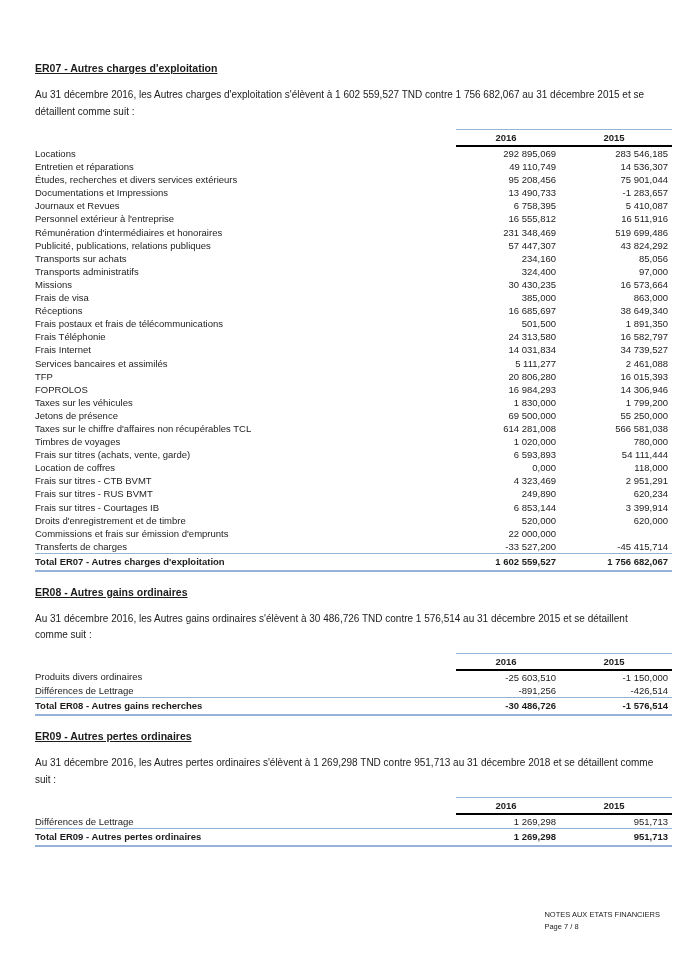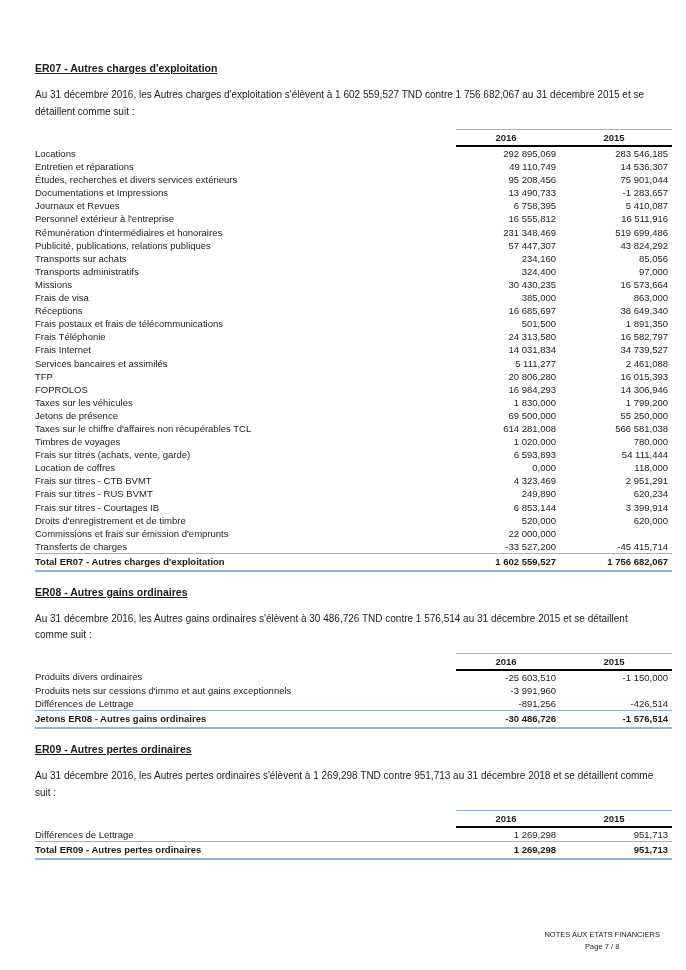--- a/index.html
+++ b/index.html
@@ -46,22 +46,22 @@
     height: 15px; line-height: 15px;
   }
   table.fin tfoot td {
     font-weight: bold;
     border-top: 1px solid #95B3D7;
     border-bottom: 2px solid #95B3D7;
     height: 16px; line-height: 16px;
   }
   .footer {
     position: absolute;
-    right: 26px; bottom: 18px;
-    text-align: center;
+    right: 26px; bottom: 38px;
+    text-align: left;
     font-size: 7.5px; line-height: 11.5px;
     color: #1c1c1c;
   }
 </style>
 </head>
 <body>
 
 <div class="content">
 
   <div class="section">
@@ -263,33 +263,28 @@
           <th class="hdr">2015</th>
         </tr>
       </thead>
       <tbody>
           <tr>
             <td class="lbl">Produits divers ordinaires</td>
             <td class="num">-25 603,510</td>
             <td class="num">-1 150,000</td>
           </tr>
           <tr>
-            <td class="lbl">Produits nets sur cessions d'immo et aut gains exceptionnels</td>
-            <td class="num">-3 991,960</td>
-            <td class="num"></td>
-          </tr>
-          <tr>
             <td class="lbl">Différences de Lettrage</td>
             <td class="num">-891,256</td>
             <td class="num">-426,514</td>
           </tr>
         </tbody>
       <tfoot>
         <tr>
-          <td>Jetons ER08 - Autres gains ordinaires</td>
+          <td>Total ER08 - Autres gains recherches</td>
           <td class="num">-30 486,726</td>
           <td class="num">-1 576,514</td>
         </tr>
       </tfoot>
     </table>
   </div>
 
   <div class="section">
     <h2 class="sec-heading">ER09 - Autres pertes ordinaires</h2>
     <p class="sec-intro">Au 31 décembre 2016, les Autres pertes ordinaires s'élèvent à 1 269,298 TND contre 951,713 au 31 décembre 2018 et se détaillent comme suit :</p>

